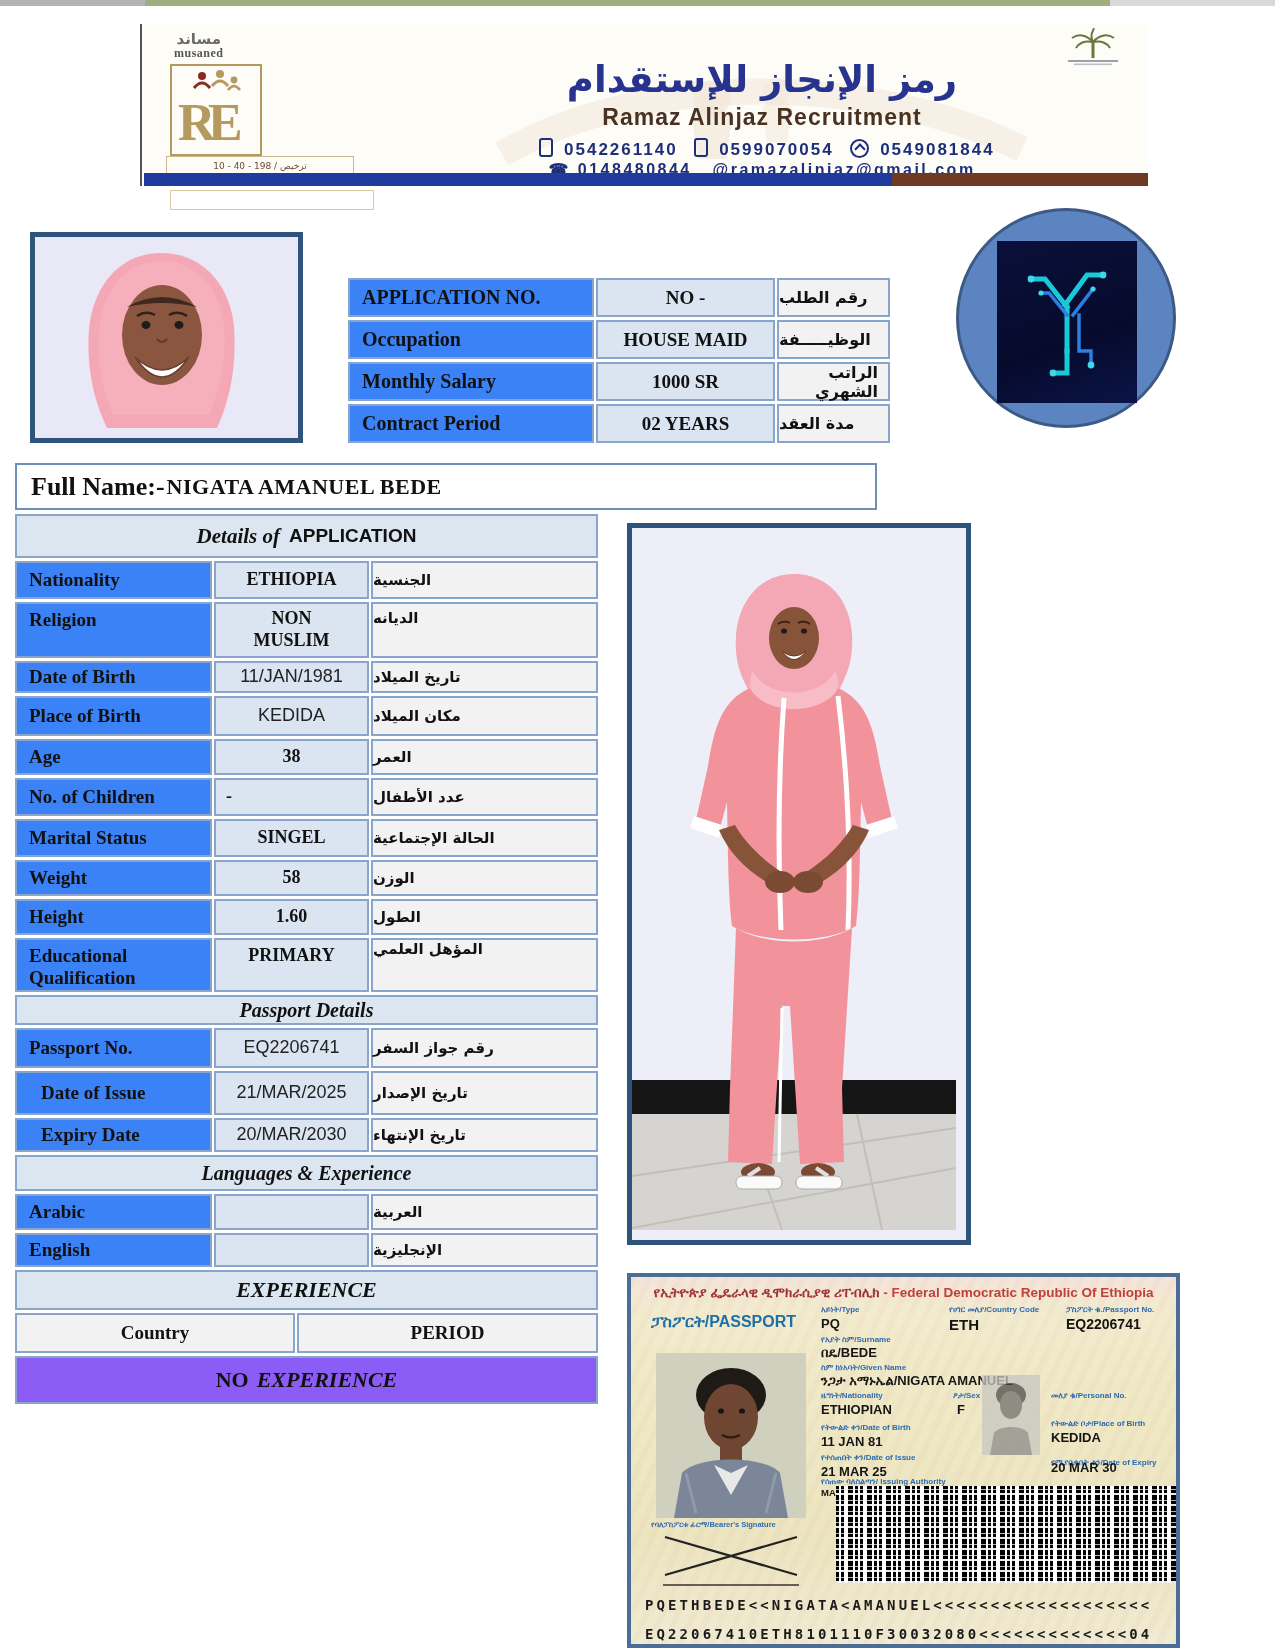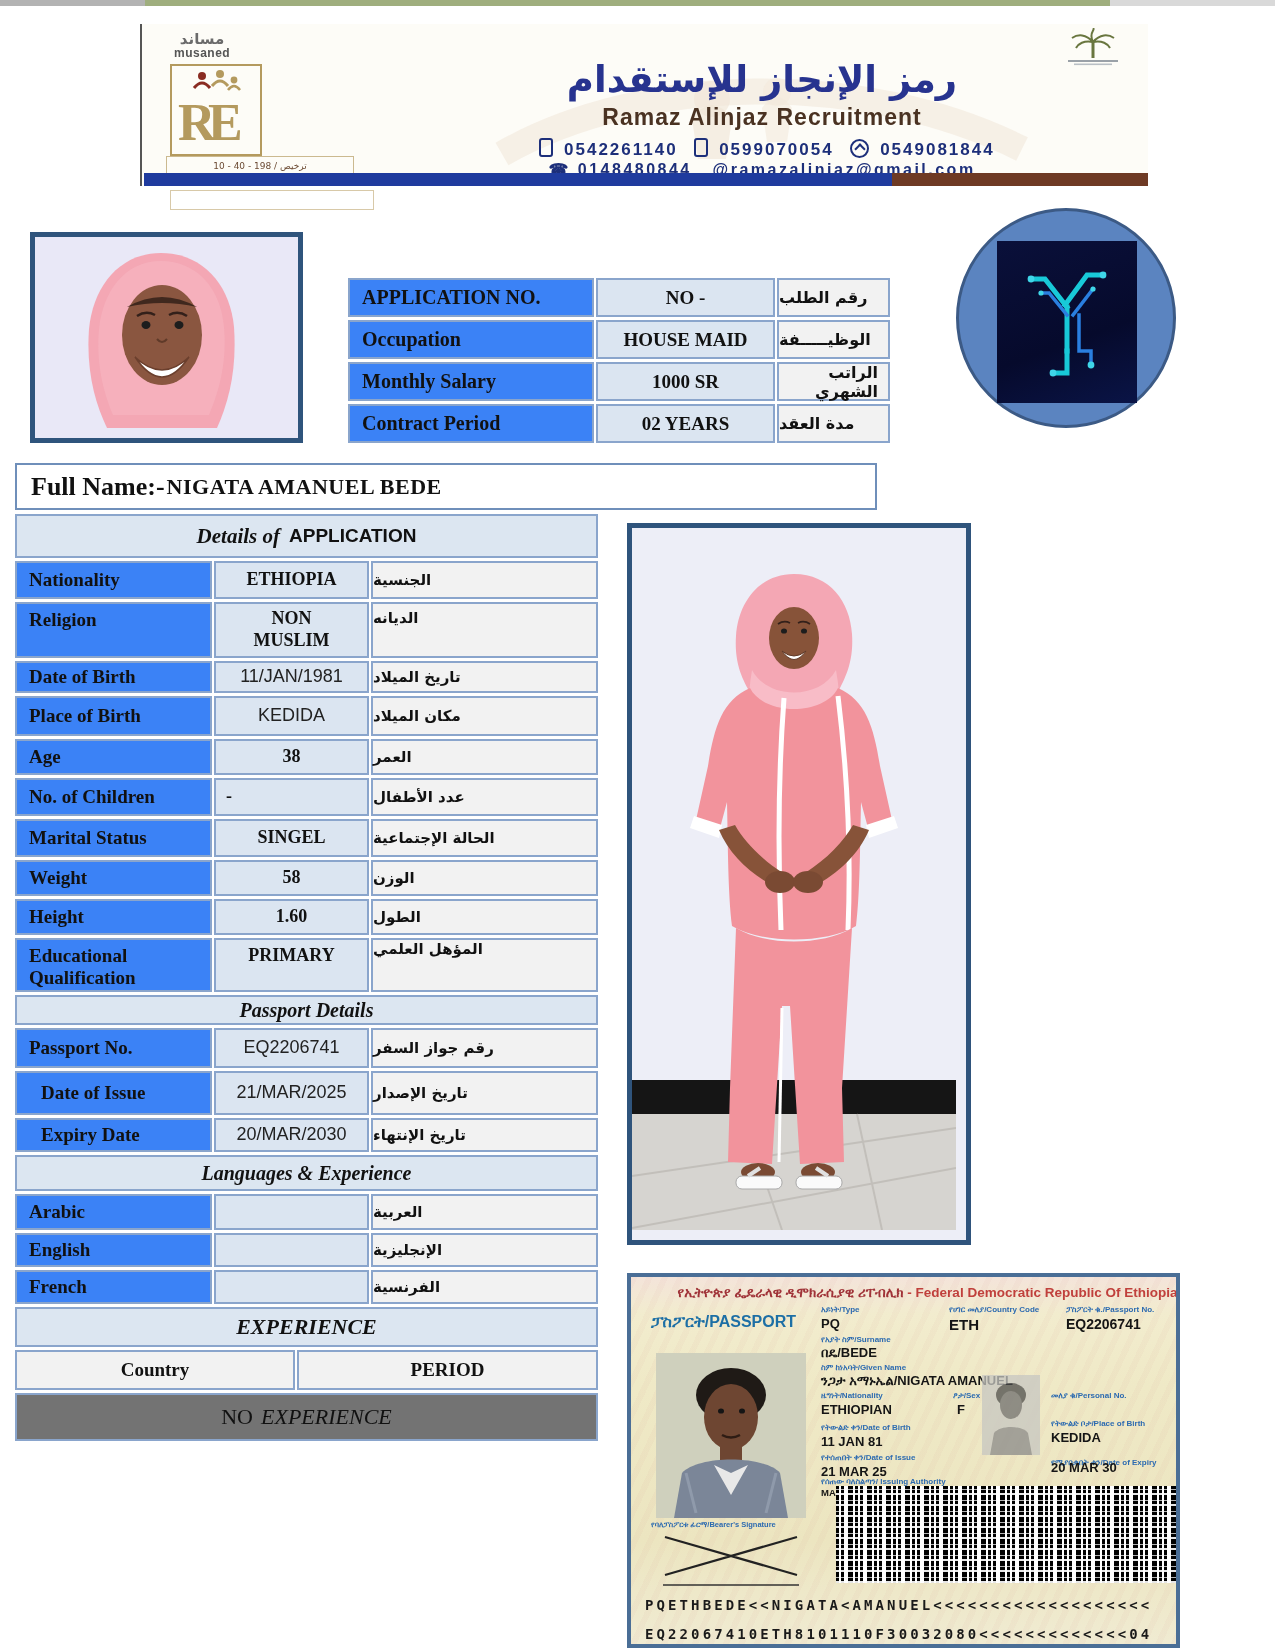--- a/index.html
+++ b/index.html
@@ -10,21 +10,21 @@
   .topbar{position:absolute;top:0;left:0;width:1275px;height:6px;}
   .topbar .seg1{position:absolute;left:0;top:0;width:145px;height:6px;background:#b3b3b3;}
   .topbar .seg2{position:absolute;left:145px;top:0;width:965px;height:6px;background:#9fae7e;}
   .topbar .seg3{position:absolute;left:1110px;top:0;width:165px;height:6px;background:#d9d9d9;}
 
   
   .scan{position:absolute;left:140px;top:24px;width:1006px;height:162px;background:#fdfcf7;
         border-left:2px solid #555;}
   .musaned{position:absolute;left:32px;top:8px;color:#5a5a5a;text-align:center;line-height:1;}
   .musaned .ar{font-family:"DejaVu Sans",sans-serif;font-weight:bold;font-size:15px;color:#6b6b6b;}
-  .musaned .en{font-family:Liberation Sans, sans-serif;font-weight:bold;font-size:12px;color:#555;letter-spacing:.5px;}
+  .musaned .en{font-family:Liberation Serif, serif;font-weight:bold;font-size:12px;color:#555;letter-spacing:.5px;}
   .relogo{position:absolute;left:28px;top:40px;width:88px;height:88px;border:2px solid #b49a5e;background:#fdfcf7;}
   .license-box{position:absolute;left:24px;top:132px;width:186px;height:18px;border:1px solid #cbb98f;
         font-family:"DejaVu Sans",sans-serif;font-size:9px;color:#6b4a33;text-align:center;line-height:18px;}
   .hdr-title-ar{position:absolute;left:240px;top:34px;width:760px;text-align:center;
         font-family:"DejaVu Sans",sans-serif;font-weight:bold;font-size:37px;color:#27338f;}
   .hdr-title-en{position:absolute;left:240px;top:80px;width:760px;text-align:center;
         font-family:"Liberation Sans",sans-serif;font-weight:800;font-size:23px;color:#4a3222;letter-spacing:1px;}
   .contact1{position:absolute;left:240px;top:114px;width:760px;text-align:center;
         font-family:"Liberation Sans",sans-serif;font-weight:bold;font-size:17px;color:#1d2f7a;letter-spacing:2px;}
   .contact2{position:absolute;left:240px;top:136px;width:760px;text-align:center;
@@ -76,34 +76,34 @@
   .apptable .lblc{width:246px;font-size:20px;}
   .apptable .valc{width:179px;font-size:19px;}
   .apptable .arc{flex:1;font-size:16px;}
   .apptable .trow{height:39px;}
 
   .lefttable{position:absolute;left:15px;top:514px;width:583px;}
   .lefttable .lblc{width:197px;font-size:19px;line-height:1.15;}
   .lefttable .valc{width:155px;font-size:18px;line-height:1.2;}
   .lefttable .arc{flex:1;font-size:15px;}
   .expc{background:#f2f2f2;justify-content:center;font-weight:bold;font-size:19px;color:#111;}
-  .none-row{border:2px solid #8aa5cc;background:#737373;display:flex;align-items:center;justify-content:center;
-        font-size:22px;font-weight:normal;color:#111;margin-bottom:3px;}
+  .none-row{border:2px solid #8aa5cc;background:#8b5cf6;display:flex;align-items:center;justify-content:center;
+        font-size:22px;font-weight:bold;color:#111;margin-bottom:3px;}
   .none-row .it{font-style:italic;margin-left:8px;}
 
   
   .passport{position:absolute;left:627px;top:1273px;width:553px;height:375px;border:4px solid #4a6e96;
         box-sizing:border-box;overflow:hidden;
         background:
           repeating-linear-gradient(115deg, rgba(205,130,130,.05) 0 6px, rgba(255,255,255,0) 6px 14px),
           linear-gradient(180deg,#f4e4da 0%,#f2ecce 10%,#efe9c6 30%,#ece5c0 72%,#f0ebd2 100%);}
   .passport .f{position:absolute;font-family:"Liberation Sans",sans-serif;}
   .plabel{font-size:8px;font-weight:bold;color:#2d6bb0;white-space:nowrap;}
   .pvalue{font-size:13px;font-weight:bold;color:#151515;white-space:nowrap;}
-  .ptitle{left:0;top:8px;width:545px;text-align:center;font-size:13.5px;font-weight:bold;color:#c0403c;white-space:nowrap;padding-left:24px;}
+  .ptitle{left:0;top:8px;width:545px;text-align:center;font-size:13.5px;font-weight:bold;color:#c0403c;white-space:nowrap;}
   .ptitle .amh{color:#a03338;}
   .pword{left:20px;top:36px;font-size:16px;font-weight:bold;color:#1d6fa5;}
   .pphoto{position:absolute;left:25px;top:76px;width:150px;height:165px;}
   .pghost{position:absolute;left:351px;top:98px;width:58px;height:80px;opacity:.75;}
   .barcode{position:absolute;left:205px;top:209px;width:341px;height:97px;
       background:
         repeating-linear-gradient(0deg, rgba(255,255,255,.9) 0 2px, rgba(255,255,255,0) 2px 5px, rgba(255,255,255,.7) 5px 6px, rgba(255,255,255,0) 6px 11px),
         repeating-linear-gradient(90deg,#000 0 3px,#fff 3px 5px,#000 5px 8px,#fff 8px 12px,#000 12px 17px,#fff 17px 19px);}
   .sigbox{position:absolute;left:28px;top:252px;width:145px;height:62px;}
   .siglabel{position:absolute;left:20px;top:243px;width:160px;font-size:7.5px;font-weight:bold;color:#2d6bb0;
@@ -333,25 +333,20 @@
     <div class="trow" style="height:36px;">
       <div class="cell lblc">Arabic</div>
       <div class="cell valc"></div>
       <div class="cell arc">العربية</div>
     </div>
     <div class="trow" style="height:34px;">
       <div class="cell lblc">English</div>
       <div class="cell valc"></div>
       <div class="cell arc">الإنجليزية</div>
     </div>
-    <div class="trow" style="height:34px;">
-      <div class="cell lblc">French</div>
-      <div class="cell valc"></div>
-      <div class="cell arc">الفرنسية</div>
-    </div>
 
     <div class="hdrrow" style="height:40px;font-size:22px;">EXPERIENCE</div>
 
     <div class="trow" style="height:40px;">
       <div class="cell expc" style="width:280px;">Country</div>
       <div class="cell expc" style="flex:1;">PERIOD</div>
     </div>
 
     <div class="none-row" style="height:44px;">
       <span>NO</span>

